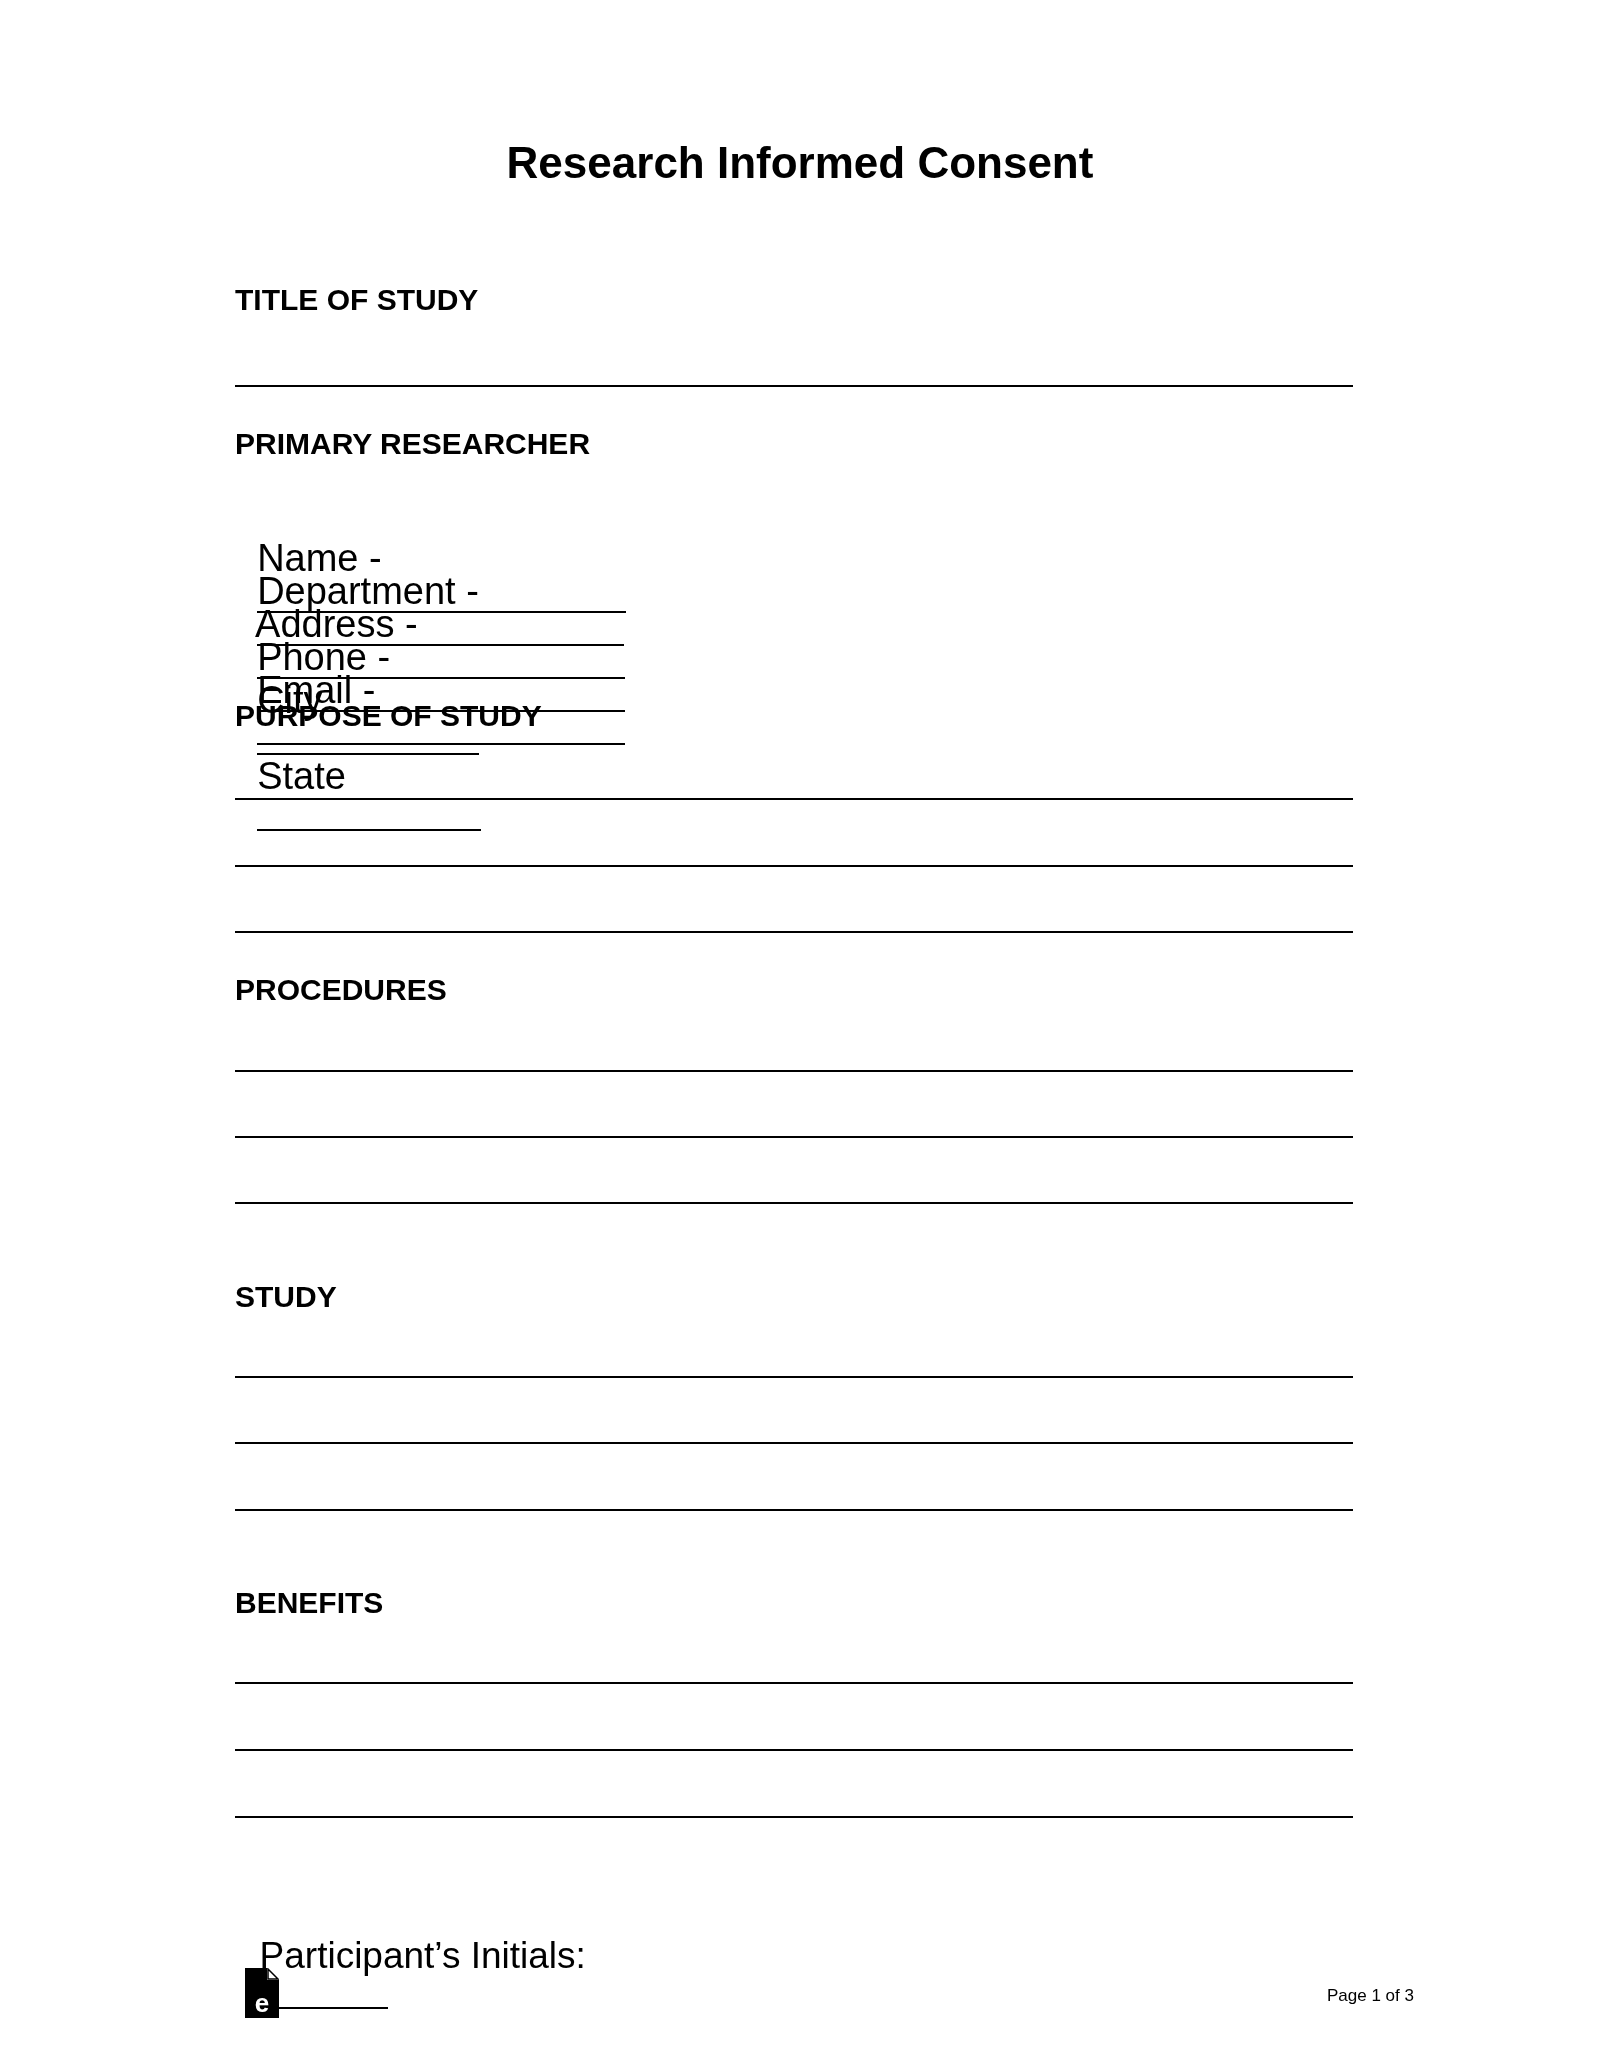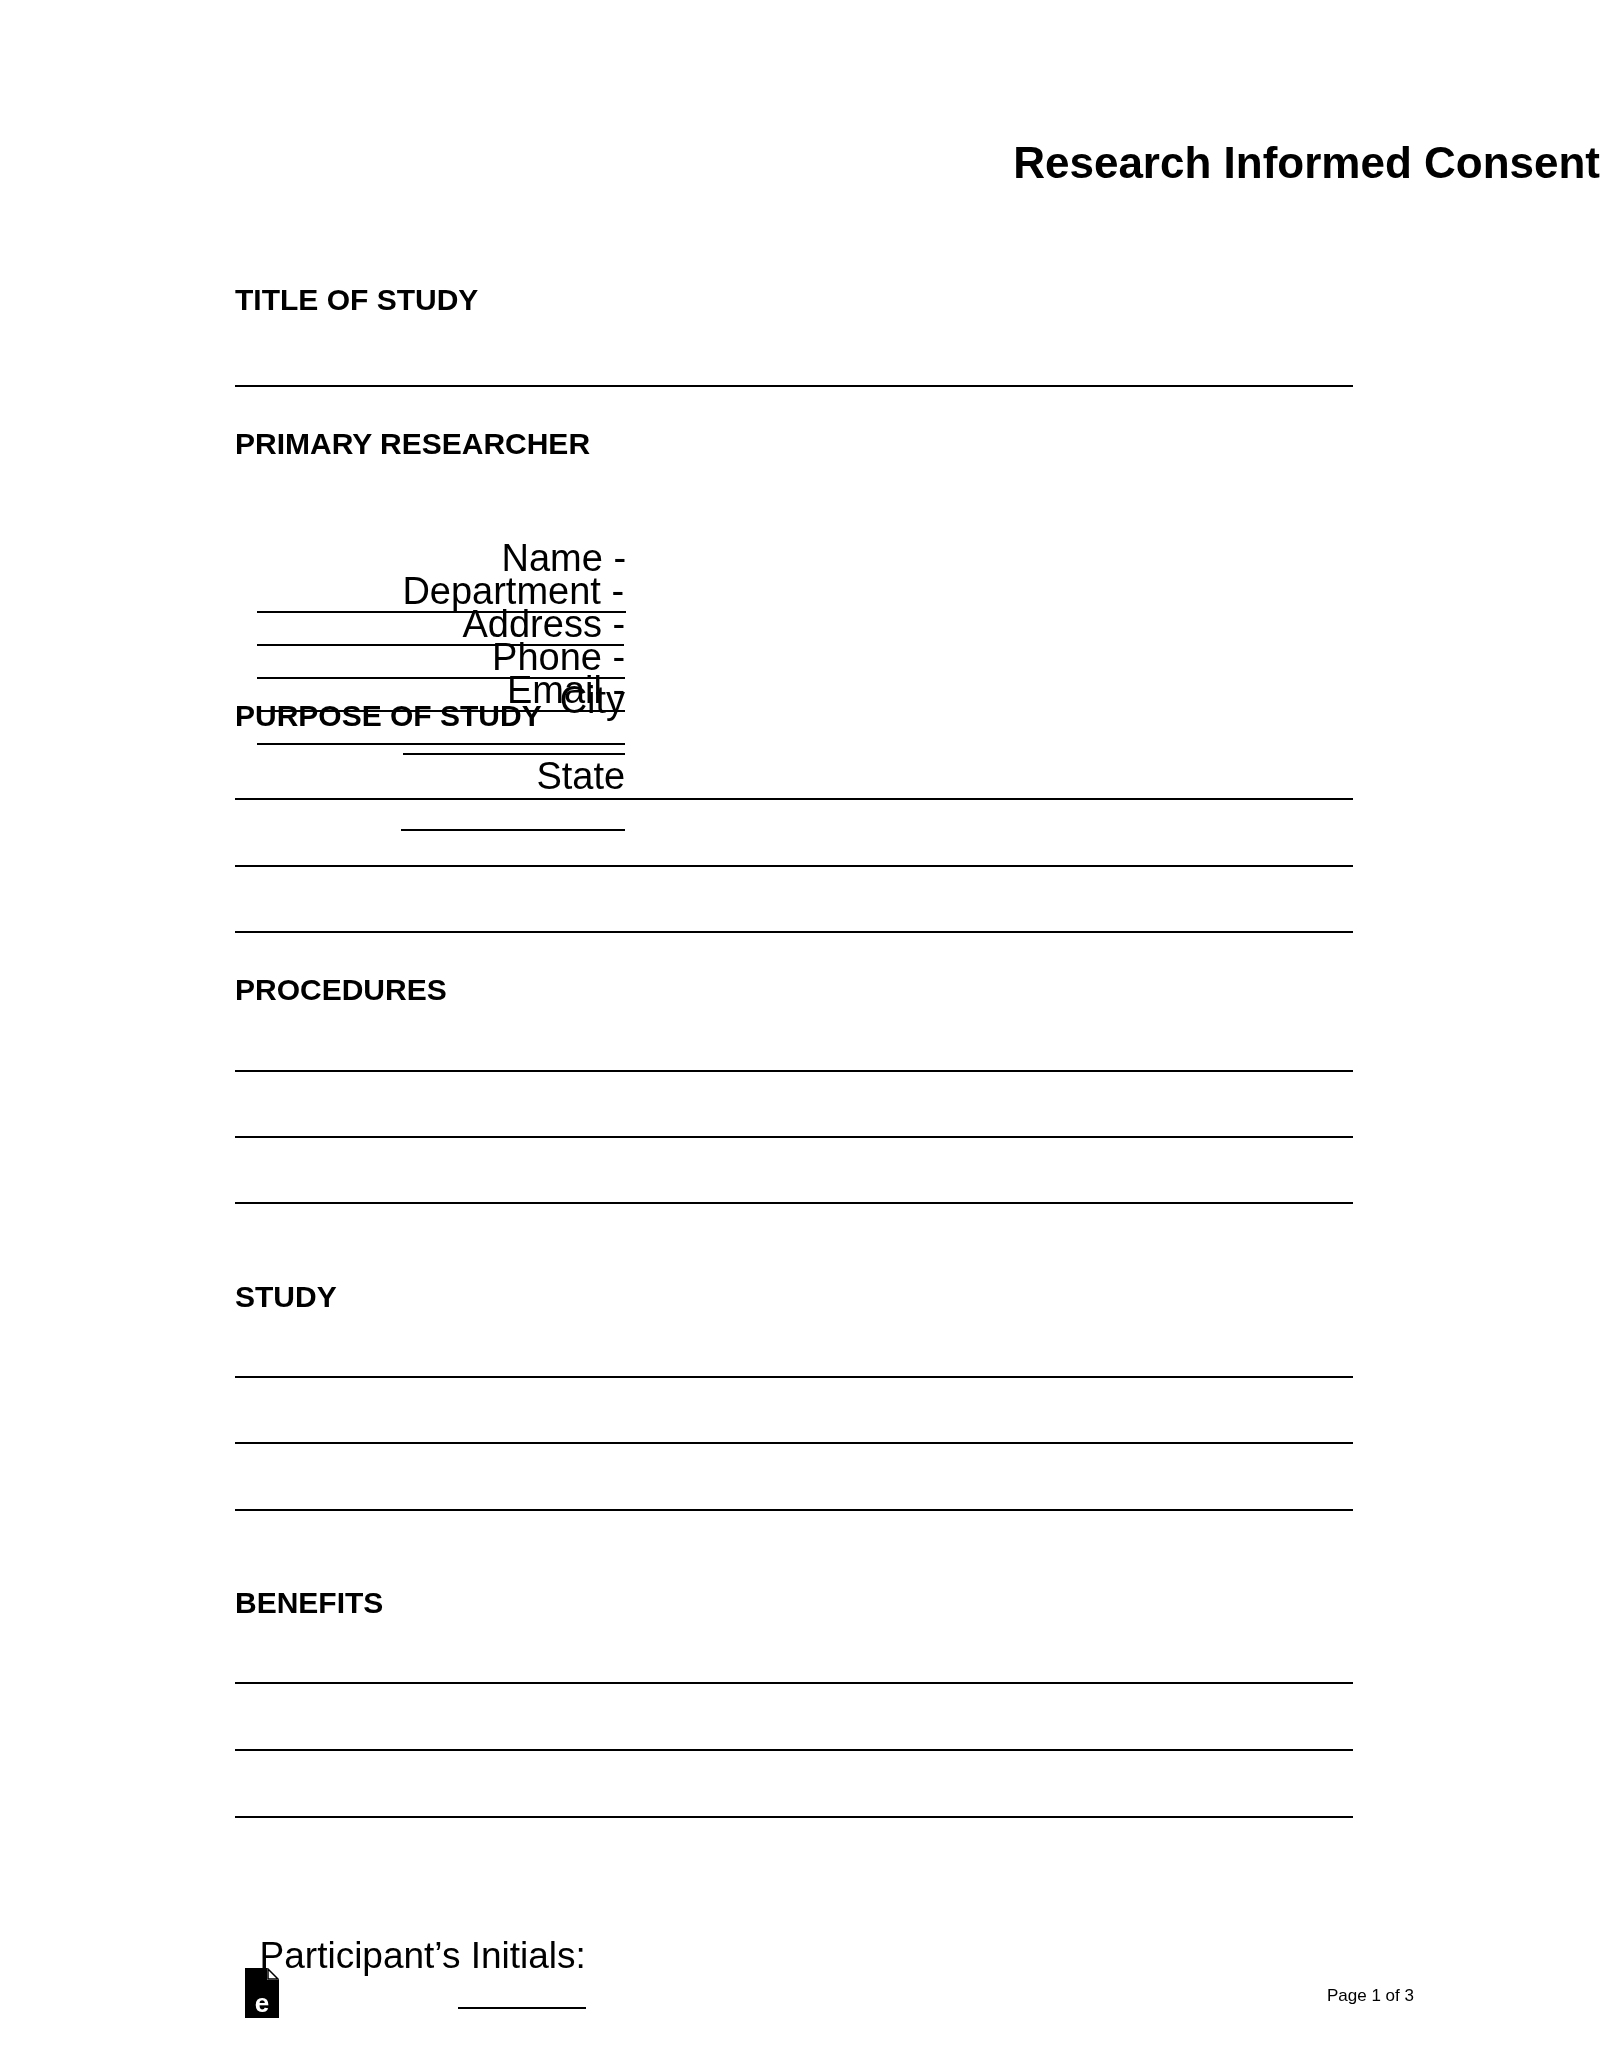--- a/index.html
+++ b/index.html
@@ -1,19 +1,19 @@
 <!DOCTYPE html>
 <html><head>
 <meta charset="utf-8">
 <style>
   html, body { margin: 0; padding: 0; background: #ffffff; }
   body { width: 1600px; height: 2070px; position: relative; overflow: hidden;
          font-family: "Liberation Sans", sans-serif; color: #000; }
-  .abs { position: absolute; white-space: pre; text-align: right; }
-  .title { font-weight: bold; font-size: 44px; line-height: 1; left: 0; width: 1600px; text-align: right; top: 141px; padding-left: 0; }
+  .abs { position: absolute; white-space: pre; }
+  .title { font-weight: bold; font-size: 44px; line-height: 1; left: 0; width: 1600px; text-align: center; top: 141px; padding-left: 0; }
   .section-header { font-weight: bold; font-size: 30px; line-height: 1; left: 235px; }
   .field-row { font-size: 38px; line-height: 1; left: 236px; }
   .blank-line { position: absolute; left: 235px; width: 1118px; height: 0; border-top: 2px solid #000; }
   .ufield { display: inline-block; border-bottom: 2px solid #000; height: 22px; vertical-align: baseline; margin-bottom: -4px; }
   .initials { font-weight: normal; font-size: 37px; line-height: 1; left: 239px; top: 1900px; }
   .page-num { font-size: 17px; line-height: 1; left: 1327px; top: 1987px; }
   .logo { position: absolute; left: 245px; top: 1968px; width: 34px; height: 50px; }
 </style>
 </head>
 <body>

